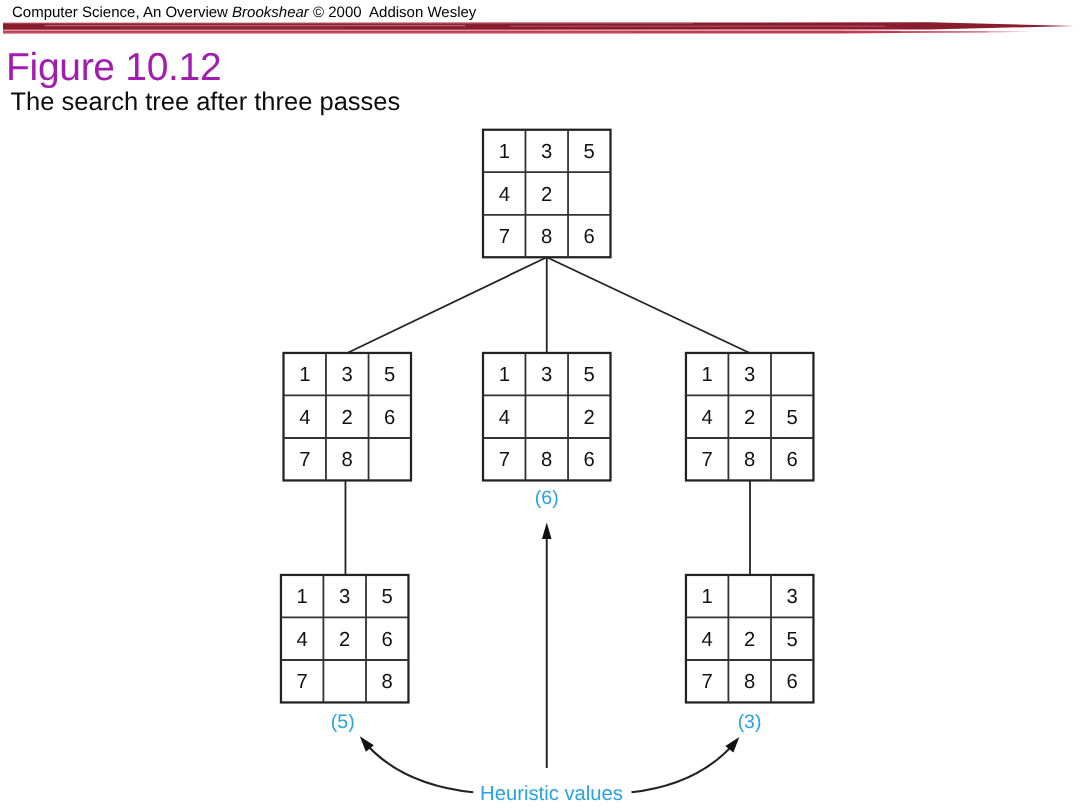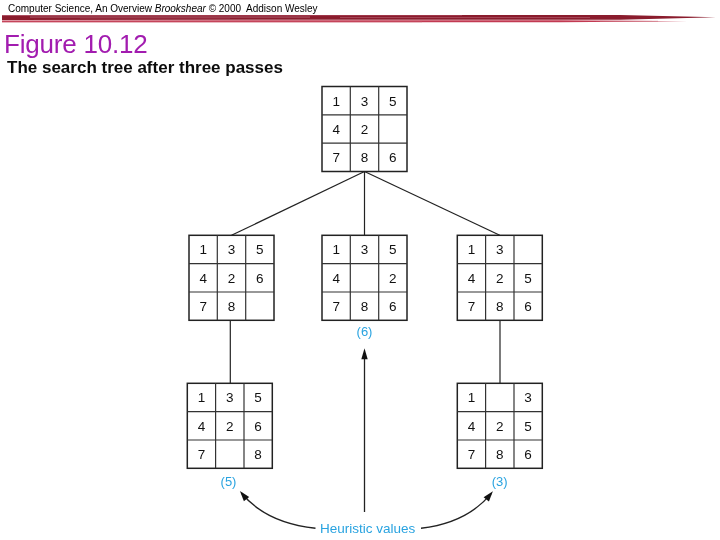--- a/index.html
+++ b/index.html
@@ -1,18 +1,18 @@
 <!DOCTYPE html>
 <html><head><meta charset="utf-8">
 <style>
 html,body{margin:0;padding:0;width:720px;height:540px;background:#fff;overflow:hidden}
 body{font-family:"Liberation Sans",sans-serif;position:relative}
 .credit{position:absolute;left:8px;top:2.5px;font-size:10px;color:#000;letter-spacing:0px;white-space:nowrap}
 .title{position:absolute;left:4px;top:29px;font-size:26px;color:#a21caf;letter-spacing:-0.2px}
-.subtitle{position:absolute;left:7px;top:58.2px;font-size:17px;font-weight:bold;color:#0c0c0c}
+.subtitle{position:absolute;left:7px;top:58.2px;font-size:17px;font-weight:normal;color:#0c0c0c}
 svg text{font-family:"Liberation Sans",sans-serif}
 </style></head>
 <body>
 
 <div class="credit">Computer Science, An Overview <i>Brookshear</i> © 2000&nbsp; Addison Wesley</div>
 
 <svg width="720" height="30" style="position:absolute;left:0;top:0">
 <polygon points="2,15.2 620,14.9 716,17.3 620,19.7 2,19.9" fill="#8a1c2d"></polygon>
 <rect x="2" y="15.3" width="460" height="0.7" fill="#b05064" opacity="0.75"></rect>
 <rect x="30" y="16.6" width="280" height="0.9" fill="#c4808e" opacity="0.7"></rect>

